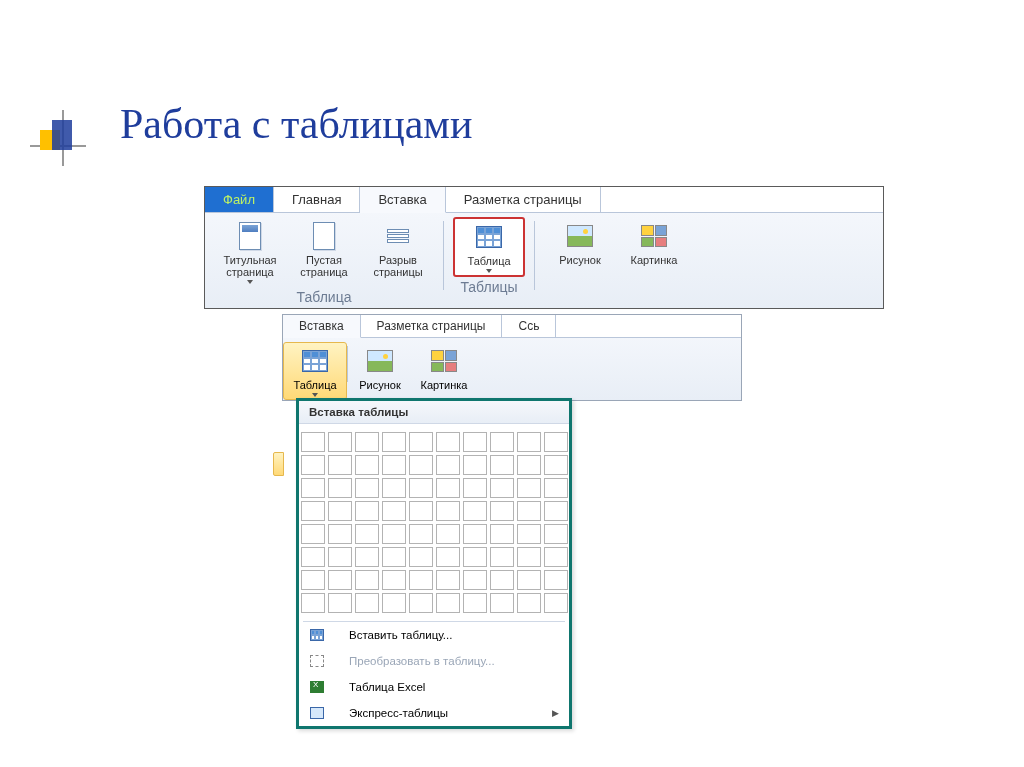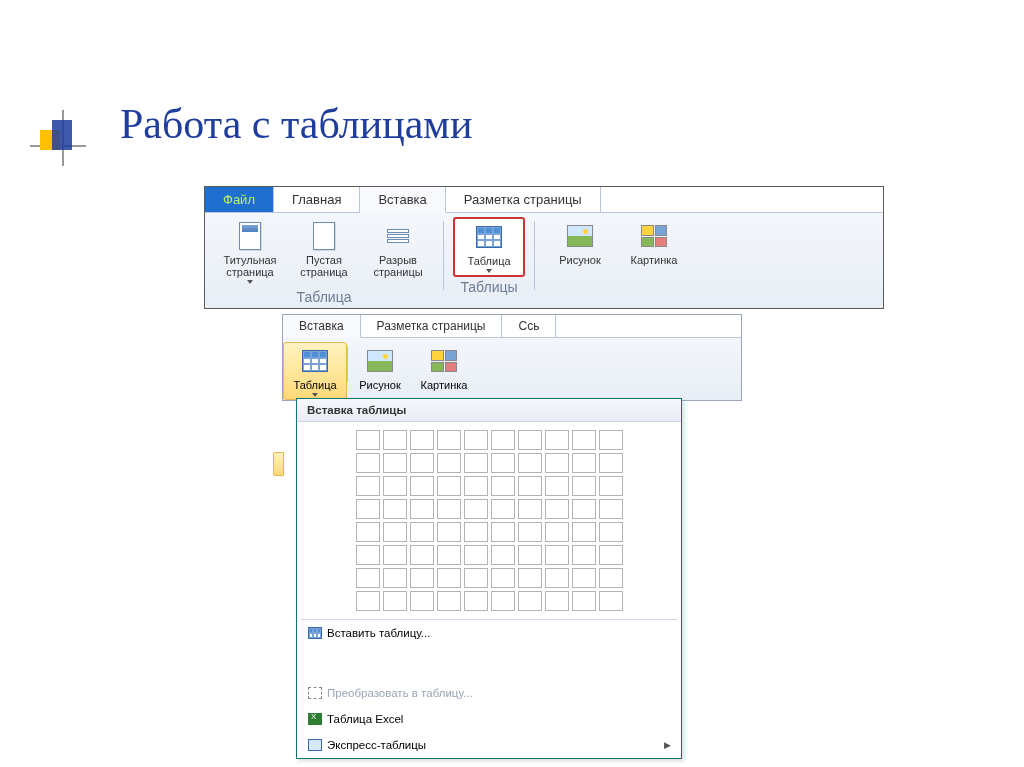--- a/index.html
+++ b/index.html
@@ -55,27 +55,27 @@
 .tabs2 { display:flex; background:#fff; border-bottom:1px solid #b9c6da; }
 .tabs2 .tab { font-size:12px; padding:4px 16px; }
 .ribbon-body2 { display:flex; padding:4px 0 0 0; }
 .ritm2 { display:flex; flex-direction:column; align-items:center; width:64px; padding:2px; font-size:11px; text-align:center; cursor:pointer; border:1px solid transparent; border-radius:3px; }
 .ritm2.active { background:linear-gradient(#fff3c2,#ffd977); border:1px solid #e6b84d; }
 .ritm2 .icon { width:32px; height:32px; display:flex; align-items:center; justify-content:center; margin-bottom:2px; }
 
 .left-strip { position:absolute; left:273px; top:452px; width:11px; height:24px; background:linear-gradient(#fff3c2,#ffd977); border:1px solid #e6b84d; border-radius:2px 0 0 2px; }
 
 
-.dropdown { position: absolute; left: 296px; top: 398px; width: 386px; background:#fff; border:1px solid #0f766e; box-shadow:2px 2px 4px rgba(0,0,0,.15); font-size:11.5px; }
+.dropdown { position: absolute; left: 296px; top: 398px; width: 276px; background:#fff; border:3px solid #0f766e; box-shadow:2px 2px 4px rgba(0,0,0,.15); font-size:11.5px; }
 .dd-title { background:linear-gradient(#f5f7fb,#e8eef6); padding:5px 10px; font-weight:700; color:#333; border-bottom:1px solid #cfd8e6; }
 .grid-pick { padding:8px 10px; display:grid; grid-template-columns: repeat(10, 24px); grid-template-rows: repeat(8, 20px); gap:3px; justify-content:center; }
 .grid-pick div { border:1px solid #b3b3b3; background:#fff; cursor:pointer; }
 .dd-sep { height:1px; background:#cfd8e6; margin:0 4px; }
-.dd-item { display:flex; align-items:center; gap:4px; padding:5px 10px; cursor:pointer; }
-.dd-item.disabled { color:#9aa6b7;margin-top:34px; }
+.dd-item { display:flex; align-items:center; gap:24px; padding:5px 10px; cursor:pointer; }
+.dd-item.disabled { color:#9aa6b7; }
 .dd-item .micon { width:16px; height:16px; display:flex; align-items:center; justify-content:center; }
 .ico-mini-table { width:14px; height:12px; border:1px solid #3a67a8; display:grid; grid-template-columns:repeat(3,1fr); grid-template-rows:repeat(2,1fr);} 
 .ico-mini-table div { border:0.5px solid #7aa3d6; } .ico-mini-table .hdr{background:#4f8fd6;}
 .ico-pencil { width:14px; height:14px; background:linear-gradient(135deg,#ffb347 50%, transparent 50%); border:1px solid #c78b2f; }
 .ico-conv { width:14px; height:12px; border:1px dashed #888; }
 .ico-excel { width:14px; height:12px; background:#2e7d32; position:relative; }
 .ico-excel::after{content:"X"; color:#fff; font-size:8px; position:absolute; left:3px; top:-1px;}
 .ico-quick { width:14px; height:12px; border:1px solid #3a67a8; background:#d6e8fa; }
 .dd-item .arrow { margin-left:auto; font-size:9px; color:#555; }
 </style>

